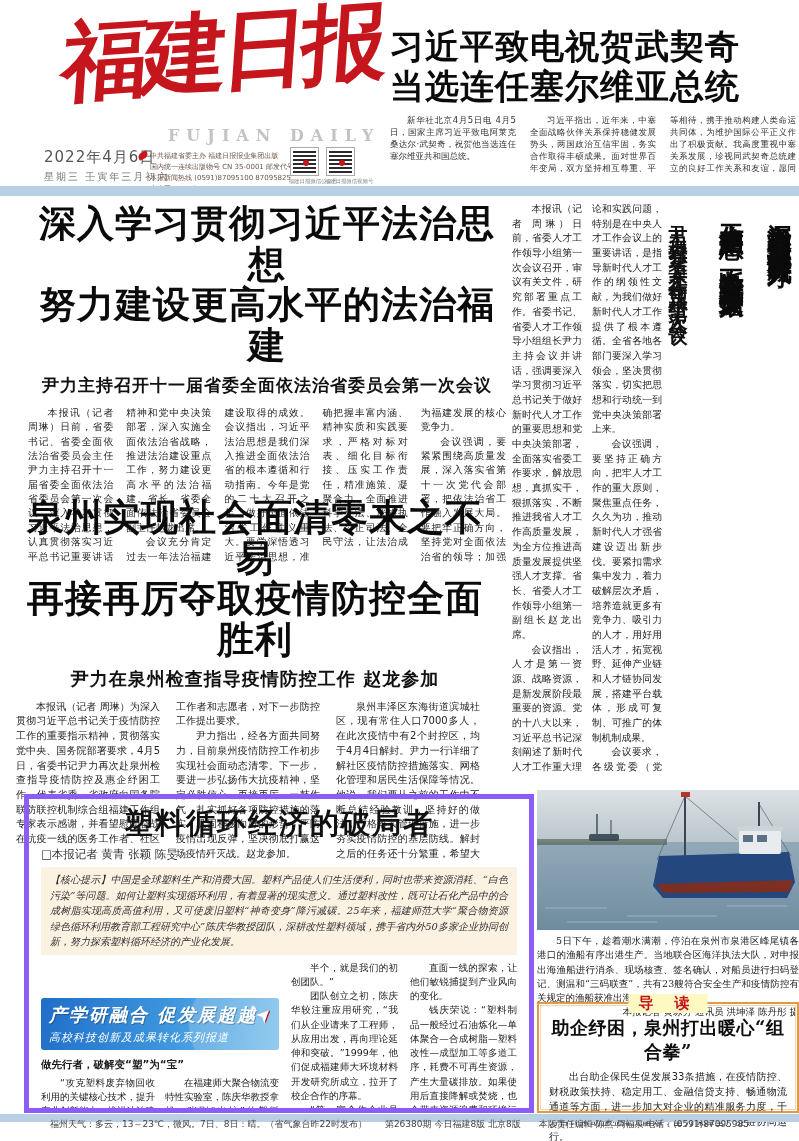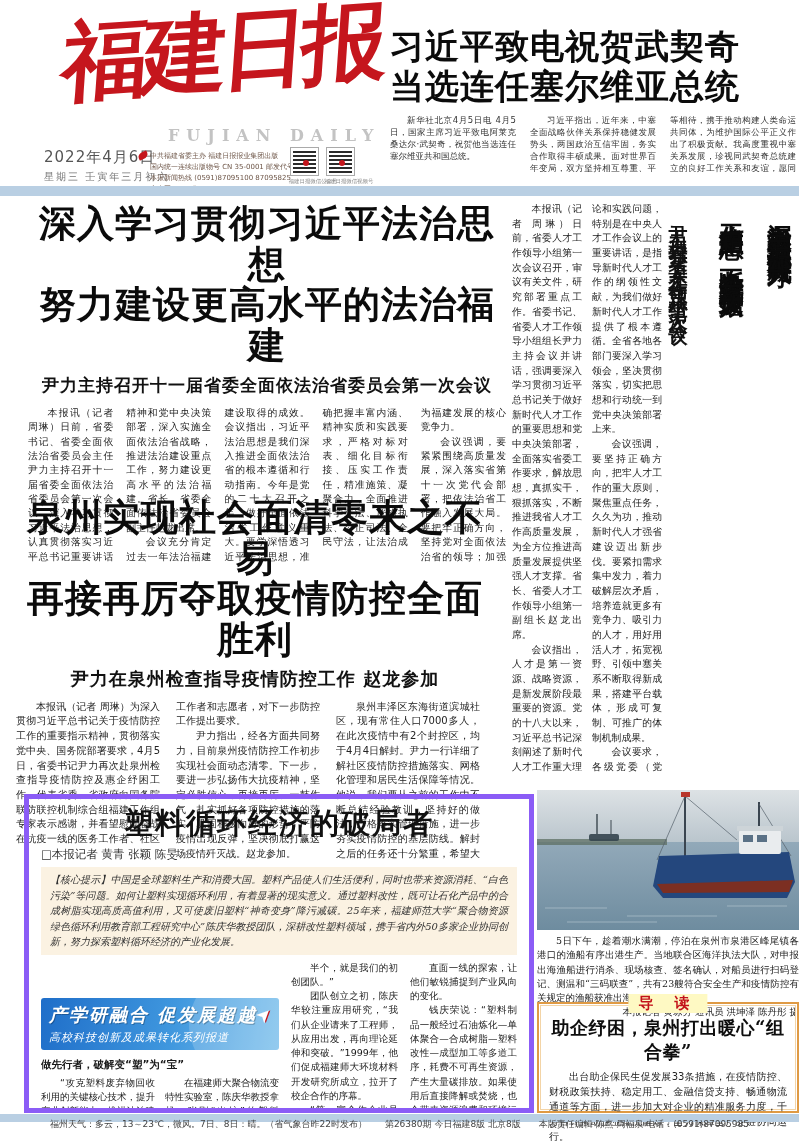--- a/index.html
+++ b/index.html
@@ -181,21 +181,21 @@
   <div class="body bt">
       <p>本报讯（记者 周琳）为深入贯彻习近平总书记关于疫情防控工作的重要指示精神，贯彻落实党中央、国务院部署要求，4月5日，省委书记尹力再次赴泉州检查指导疫情防控及惠企纾困工作，代表省委、省政府向国务院联防联控机制综合组福建工作组专家表示感谢，并看望慰问奋战在抗疫一线的医务工作者、社区工作者和志愿者，对下一步防控工作提出要求。</p>
       <p>尹力指出，经各方面共同努力，目前泉州疫情防控工作初步实现社会面动态清零。下一步，要进一步弘扬伟大抗疫精神，坚定必胜信心，再接再厉、一鼓作气，扎实抓好各项防控措施的落实，巩固积极向好的形势，严防疫情出现反弹，坚决彻底打赢这场疫情歼灭战。赵龙参加。</p>
       <p>泉州丰泽区东海街道滨城社区，现有常住人口7000多人，在此次疫情中有2个封控区，均于4月4日解封。尹力一行详细了解社区疫情防控措施落实、网格化管理和居民生活保障等情况。他说，我们要从之前的工作中不断总结经验教训，坚持好的做法，严格落实管理措施，进一步夯实疫情防控的基层防线。解封之后的任务还十分繁重，希望大家团结起来，共克时艰，尽快恢复群众生产生活秩序。</p>
     </div>
 </div>
 
 <div class="abs rencai-body bt">
     <p>本报讯（记者 周琳）日前，省委人才工作领导小组第一次会议召开，审议有关文件，研究部署重点工作。省委书记、省委人才工作领导小组组长尹力主持会议并讲话，强调要深入学习贯彻习近平总书记关于做好新时代人才工作的重要思想和党中央决策部署，全面落实省委工作要求，解放思想，真抓实干，狠抓落实，不断推进我省人才工作高质量发展，为全方位推进高质量发展提供坚强人才支撑。省长、省委人才工作领导小组第一副组长赵龙出席。</p>
     <p>会议指出，人才是第一资源、战略资源，是新发展阶段最重要的资源。党的十八大以来，习近平总书记深刻阐述了新时代人才工作重大理论和实践问题，特别是在中央人才工作会议上的重要讲话，是指导新时代人才工作的纲领性文献，为我们做好新时代人才工作提供了根本遵循。全省各地各部门要深入学习领会，坚决贯彻落实，切实把思想和行动统一到党中央决策部署上来。</p>
-    <p>会议强调，要坚持正确方向，把牢人才工作的重大原则，聚焦重点任务，久久为功，推动新时代人才强省建设迈出新步伐。要紧扣需求集中发力，着力破解层次矛盾，培养造就更多有竞争力、吸引力的人才，用好用活人才，拓宽视野、引领中塞关系不断取得新成果，搭建平台载体，形成可复制、可推广的体制机制成果。</p>
+    <p>会议强调，要坚持正确方向，把牢人才工作的重大原则，聚焦重点任务，久久为功，推动新时代人才强省建设迈出新步伐。要紧扣需求集中发力，着力破解层次矛盾，培养造就更多有竞争力、吸引力的人才，用好用活人才，拓宽视野、延伸产业链和人才链协同发展，搭建平台载体，形成可复制、可推广的体制机制成果。</p>
     <p>会议要求，各级党委（党组）要切实加强对人才工作的领导，把人才工作摆上重要议事日程，凝聚工作合力，各司其职、密切配合，广泛参与、建立健全工作运行机制，落细落地，爱才敬才，让各类人才安身安心安业。</p>
   </div>
 <div class="abs vtext rencai-subhl">尹力主持召开省委人才工作领导小组第一次会议</div>
 <div class="abs vtext v-big v-line2">工作的重要思想 不断推进我省人才工作提质增效</div>
 <div class="abs vtext v-big v-line1">深入学习贯彻习近平总书记关于做好新时代人才</div>
 
 <div class="abs feature">
   <div class="feature-title">塑料循环经济的破局者</div>
   <div class="feature-byline">□本报记者 黄青 张颖 陈旻</div>
   <div class="coretip">【核心提示】中国是全球塑料生产和消费大国。塑料产品使人们生活便利，同时也带来资源消耗、“白色污染”等问题。如何让塑料实现循环利用，有着显著的现实意义。通过塑料改性，既可让石化产品中的合成树脂实现高质高值利用，又可使废旧塑料“神奇变身”降污减碳。25年来，福建师范大学“聚合物资源绿色循环利用教育部工程研究中心”陈庆华教授团队，深耕改性塑料领域，携手省内外50多家企业协同创新，努力探索塑料循环经济的产业化发展。</div>

